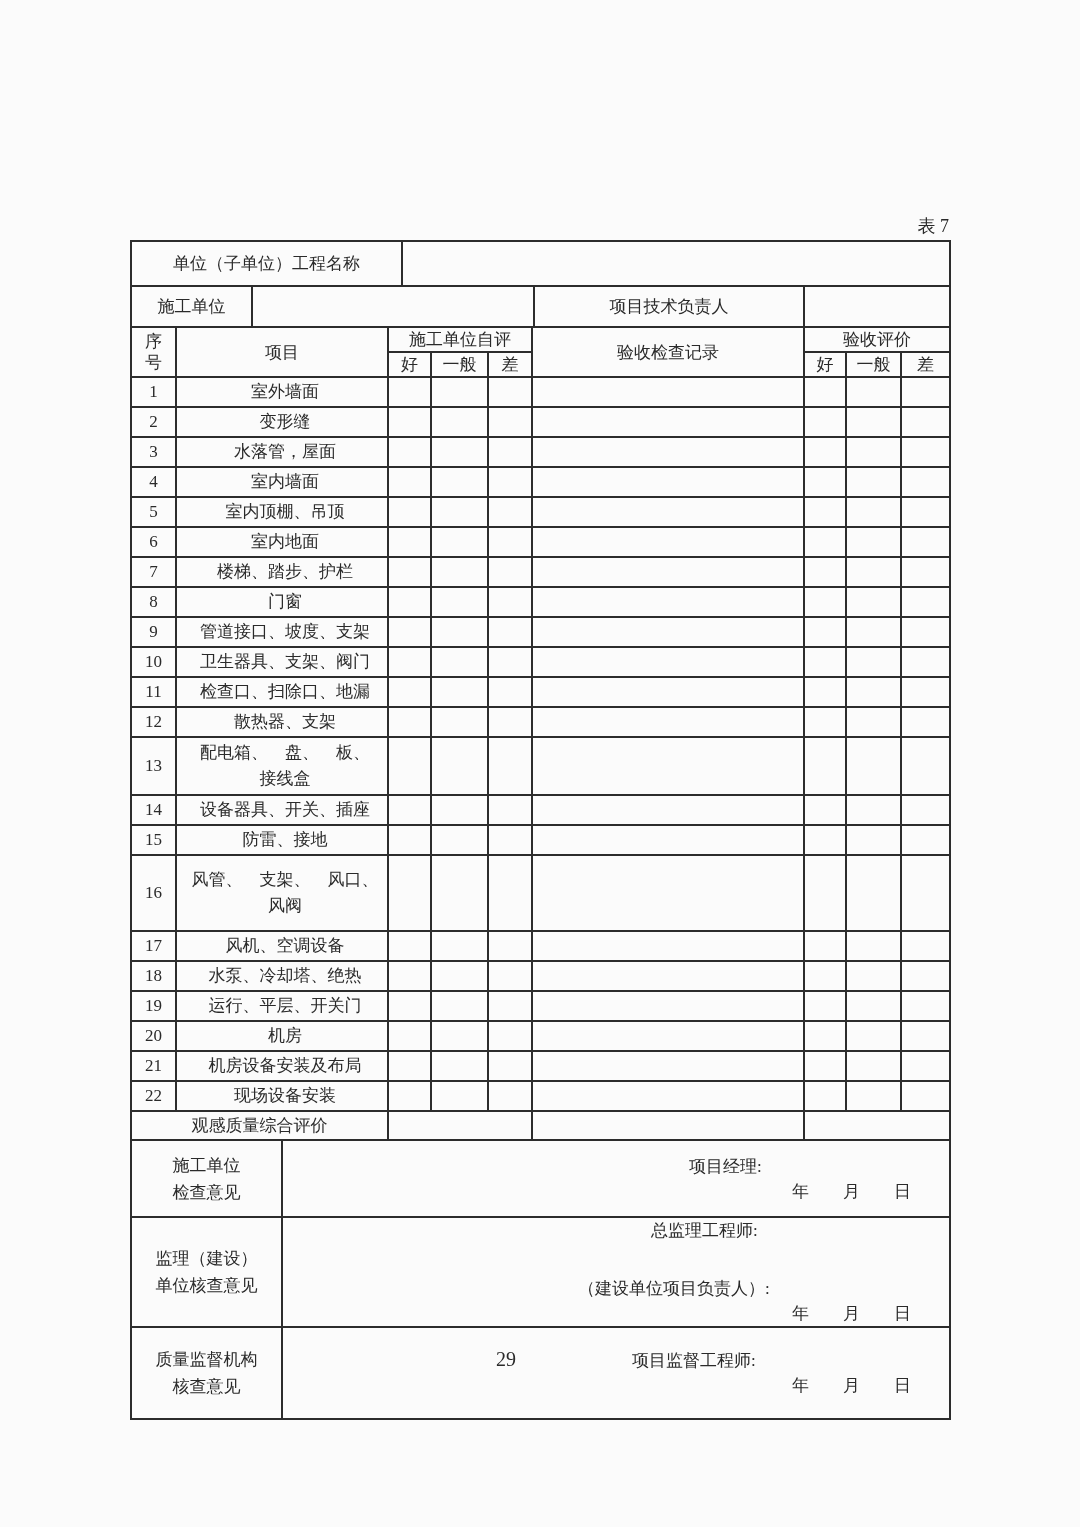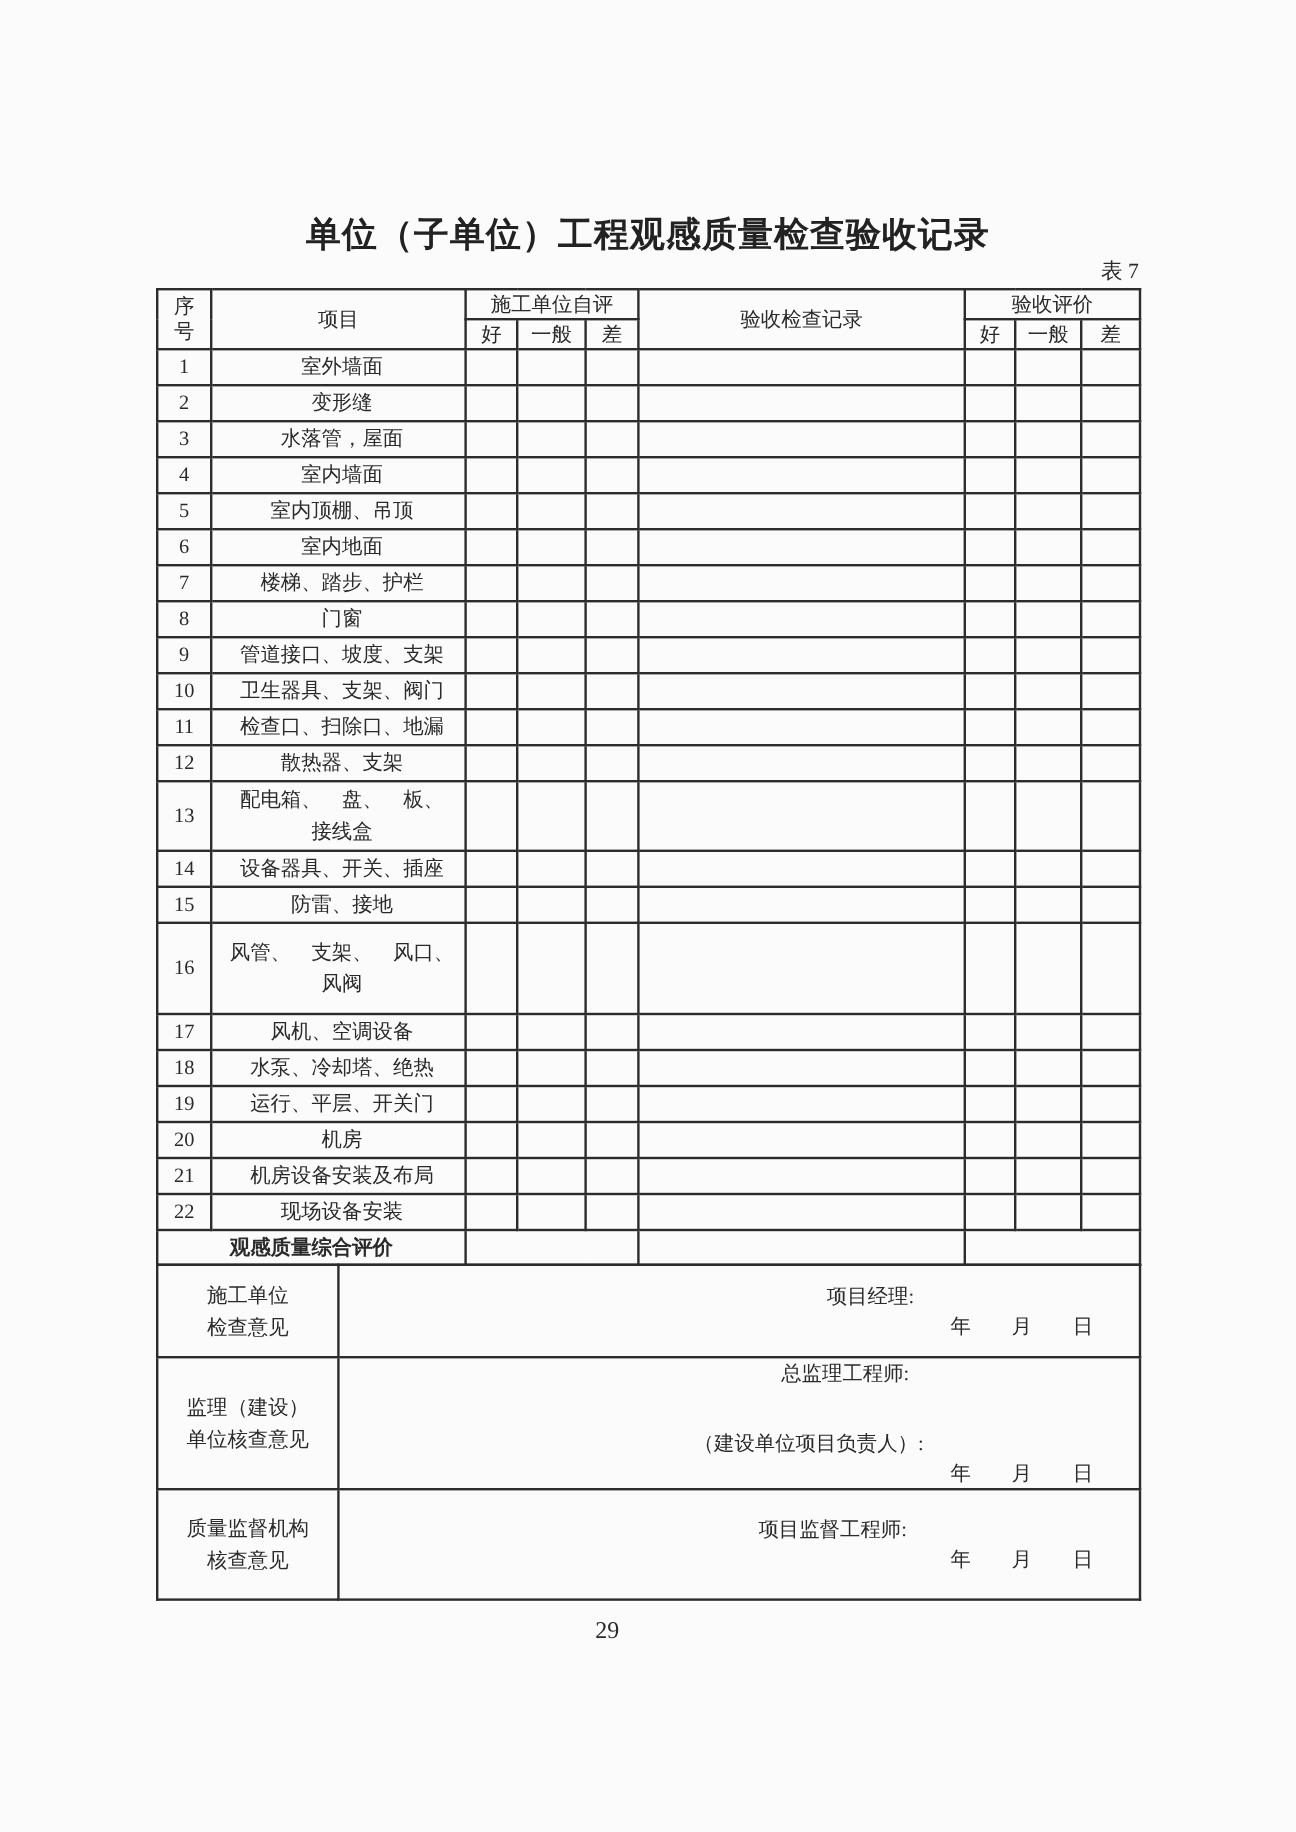--- a/index.html
+++ b/index.html
@@ -37,46 +37,66 @@
   .info-r2 { height:41px; }
   .lbl { text-align:center; }
 
   
   .hrow1 td { height:22px; text-align:center; }
   .hrow2 td { height:22px; text-align:center; }
   .seq-head { text-align:center; }
   .seq-wrap { display:inline-block; width:20px; word-break:break-all; line-height:21px; }
   .c-no { text-align:center; }
   .c-item { text-align:center; padding:1px 4px 1px 10px; line-height:26px; }
-  .sum-lbl { text-align:center;font-weight:bold; }
+  .sum-lbl { text-align:center; }
 
   
   .sig-lbl { text-align:center; line-height:27px; }
   .sig-cell { vertical-align:middle; }
   .sig-inner { display:flex; flex-direction:column; justify-content:center; height:100%; }
   .sign-line { line-height:25px; }
   .date-line { text-align:right; padding-right:38px; line-height:25px; }
   .sig-r1 { height:77px; }
   .sig-r2 { height:75px; }
   .sig-r3 { height:92px; }
   .pl-1 { padding-left:406px; }
   .pl-2a { padding-left:368px; }
   .pl-2b { padding-left:295px;margin-top:33px; }
   .pl-3 { padding-left:349px; }
 </style>
 </head>
 <body>
 
 <div class="sheet">
 
-  <h1 class="doc-title">单位（子单位）工程观感质量检查验收记录</h1>
   <div class="table-no">表 7</div>
 
   <div class="form">
 
+    <table>
+      <colgroup>
+        <col style="width:121px">
+          <col style="width:150px">
+          <col style="width:132px">
+        <col style="width:270px">
+          <col style="width:146px">
+      </colgroup>
+      <tbody>
+          <tr class="info-r1">
+        <td colspan="2" class="lbl">单位（子单位）工程名称</td>
+        <td colspan="3"></td>
+      </tr>
+      <tr class="info-r2">
+        <td class="lbl">施工单位</td>
+        <td colspan="2"></td>
+        <td class="lbl">项目技术负责人</td>
+        <td></td>
+      </tr>
+    </tbody>
+      </table>
 
     <table>
       <colgroup>
         <col style="width:45px">
           <col style="width:212px">
         <col style="width:43px">
           <col style="width:57px">
           <col style="width:44px">
         <col style="width:272px">
         <col style="width:42px">

